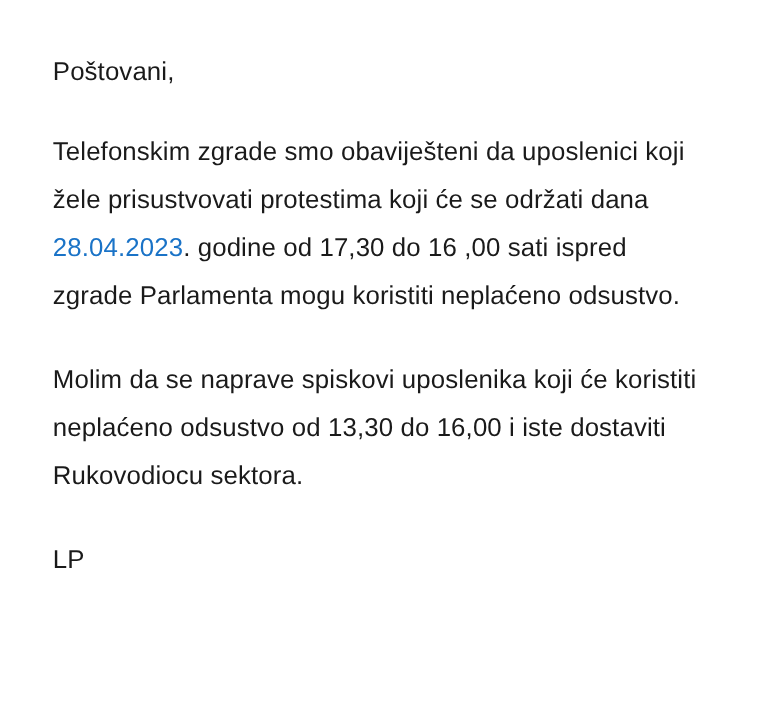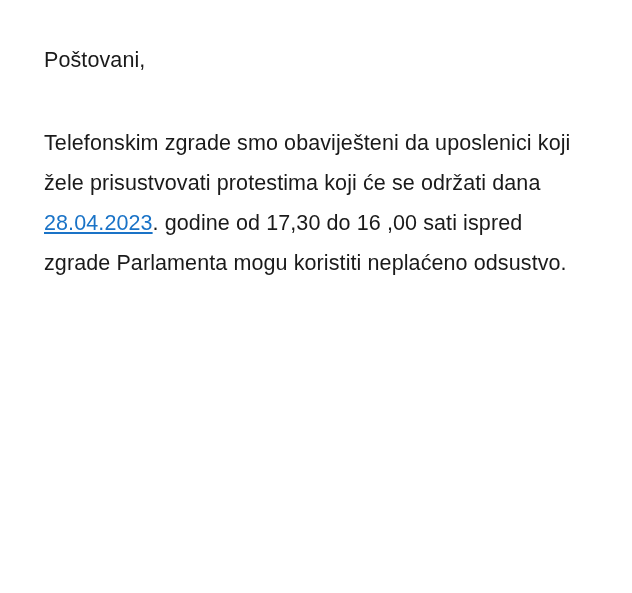--- a/index.html
+++ b/index.html
@@ -27,34 +27,33 @@
     line-height: 40px;
     letter-spacing: 0.1px;
     margin: 0 0 28px 0;
     font-weight: 400;
   }
   .para:last-child {
     margin-bottom: 0;
   }
   .p-greeting {
     margin-top: 10px;
-    margin-bottom: 43px;
+    margin-bottom: 26px;
   }
   .p-body1 {
     margin-bottom: 30px;
   }
   .p-body2 {
     margin-bottom: 30px;
   }
   .p-sign {
     margin-bottom: 0;
   }
   .date-link {
     color: #1a73c7;
-    text-decoration: underline;
     text-underline-offset: 2px;
     cursor: pointer;
   }
   .bottom-edge {
     position: absolute;
     left: 0;
     right: 0;
     bottom: 0;
     height: 4px;
     background: #ffffff;
@@ -62,16 +61,18 @@
 </style>
 </head>
 <body>
 
 <div class="page">
 
   <p class="para p-greeting">Poštovani,</p>
 
   <p class="para p-body1"><span>Telefonskim zgrade smo obaviješteni da uposlenici koji žele prisustvovati protestima koji će se održati dana </span><span class="date-link">28.04.2023</span><span>. godine od 17,30 do 16 ,00 sati ispred zgrade Parlamenta mogu koristiti neplaćeno odsustvo.</span></p>
 
+  <p class="para p-body2">Molim da se naprave spiskovi uposlenika koji će koristiti neplaćeno odsustvo od 13,30 do 16,00 i iste dostaviti Rukovodiocu sektora.</p>
 
+  <p class="para p-sign">LP</p>
 
   <div class="bottom-edge"></div>
 </div>
 
 </body></html>

